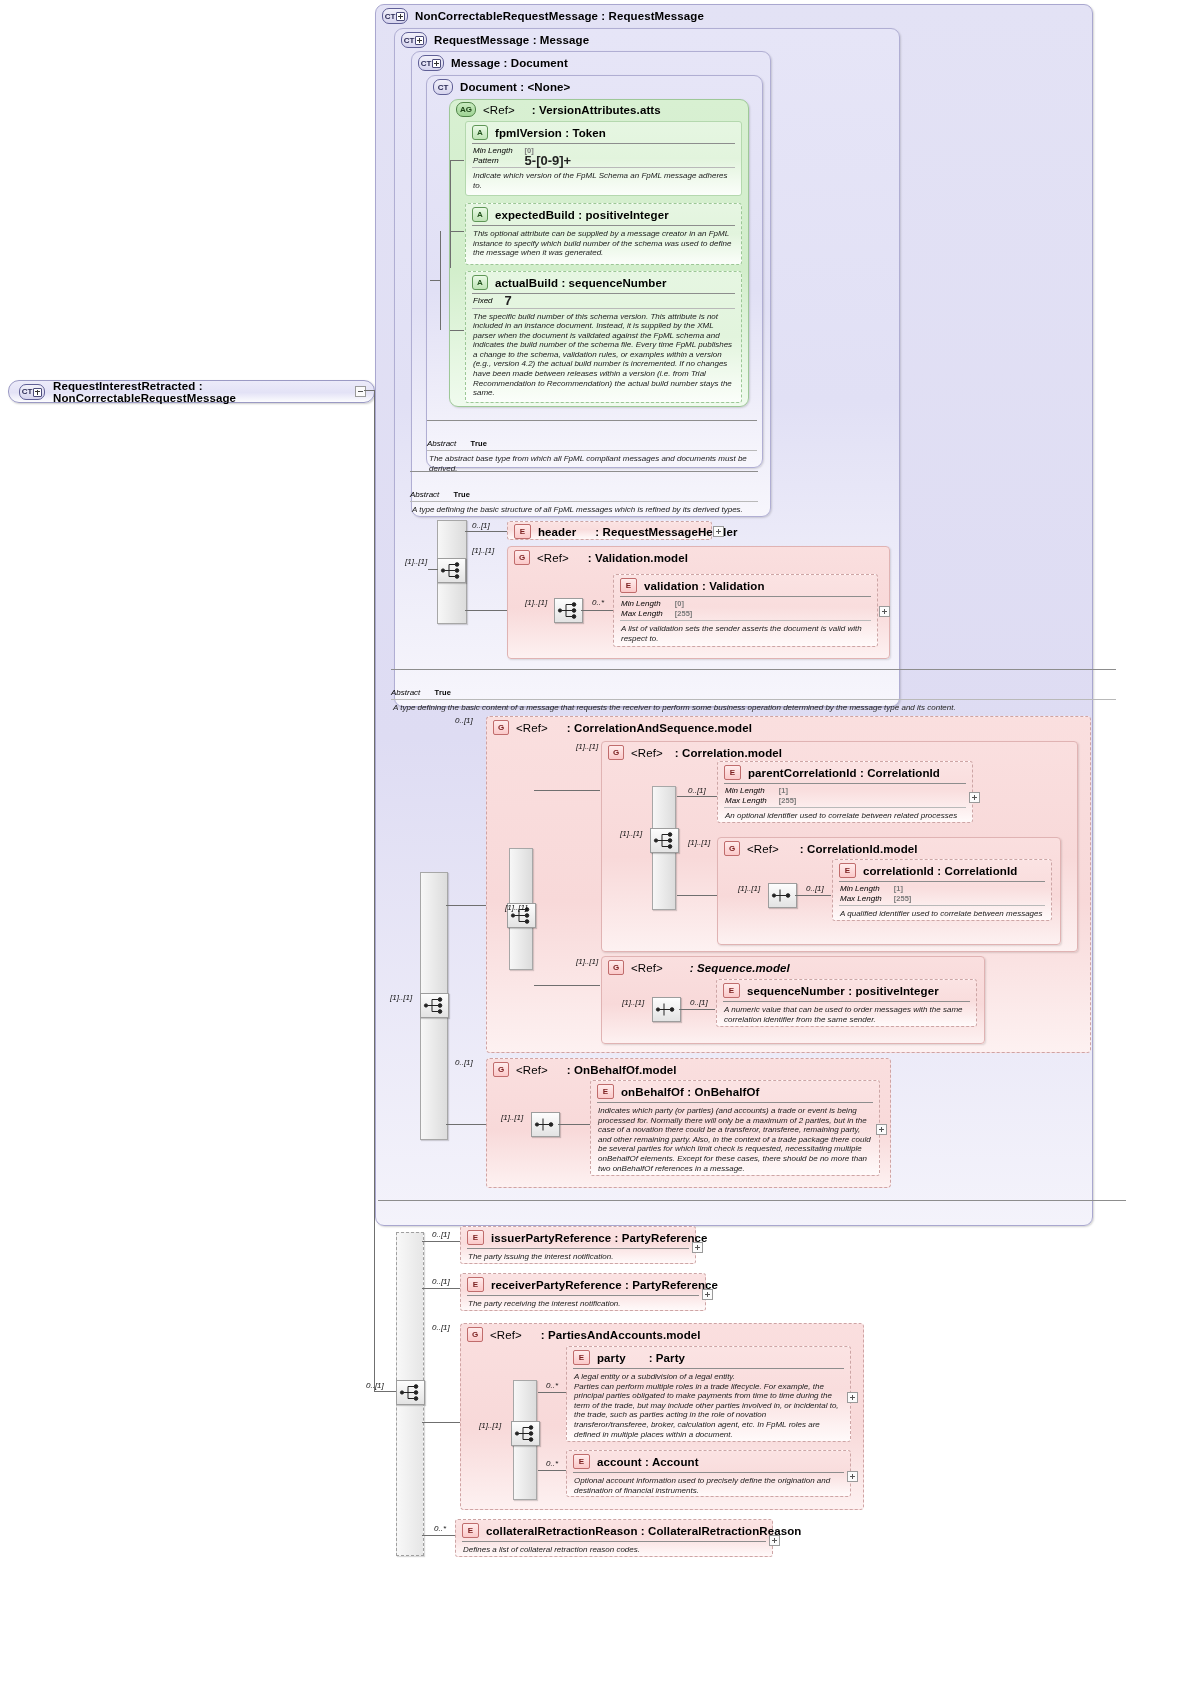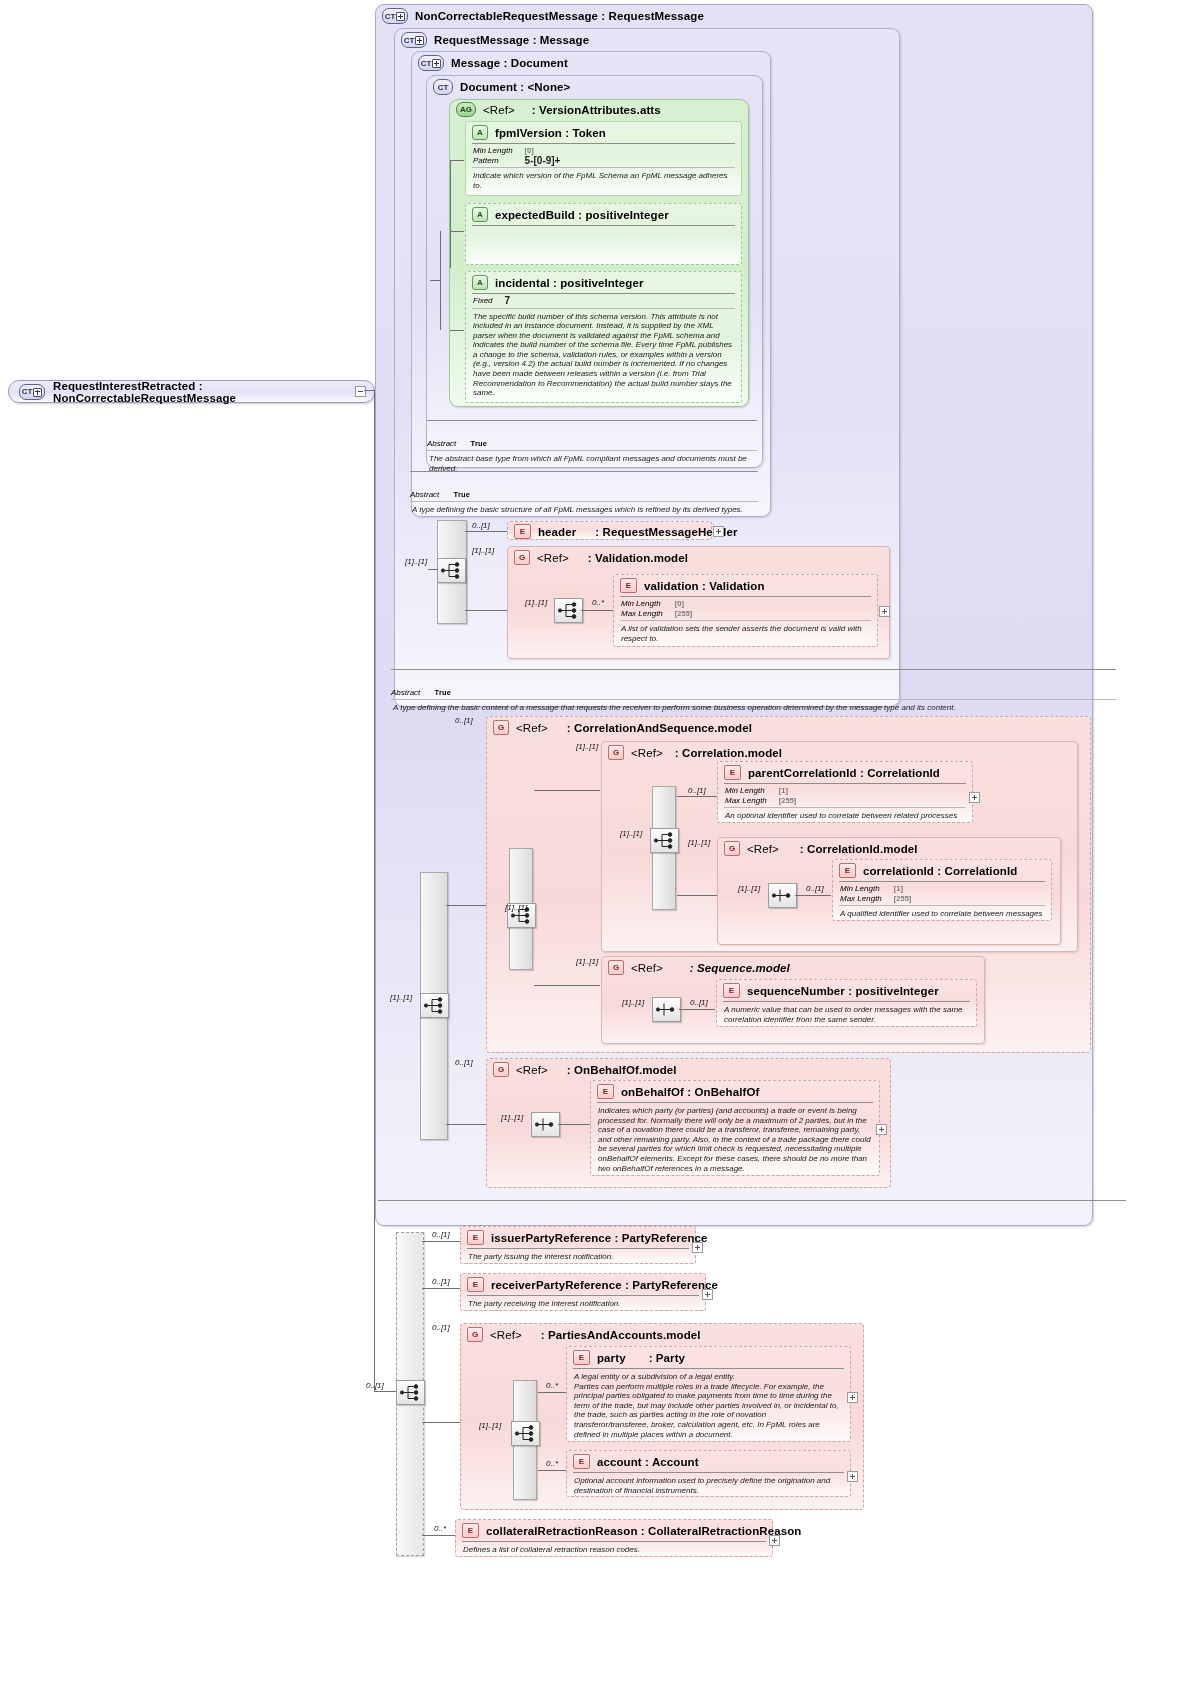--- a/index.html
+++ b/index.html
@@ -64,21 +64,21 @@
   .expand:before{content:"";position:absolute;left:1.5px;top:3.5px;width:5px;height:1px;background:#555;}
   .expand:after{content:"";position:absolute;left:3.5px;top:1.5px;width:1px;height:5px;background:#555;}
   .collapse{position:absolute;width:9px;height:9px;border:1px solid #9a9a9a;background:#fbfbfb;}
   .collapse:before{content:"";position:absolute;left:1.5px;top:3.5px;width:5px;height:1px;background:#555;}
 
   
   .facets{font-size:8px;font-style:italic;padding:0 7px;line-height:9.5px;}
   .facets table{border-collapse:collapse;font-size:8px;}
   .facets td{padding:0 0 0 0;vertical-align:top;font-style:italic;}
   .facets td.v{font-style:normal;padding-left:12px;color:#7a7a7a;font-weight:bold;font-size:7.5px;}
-  .facets td.vd{font-style:normal;padding-left:12px;color:#222;font-weight:bold;font-size:10px;}
+  .facets td.vd{font-style:normal;padding-left:12px;color:#222;font-weight:bold;font-size:13px;}
   .doc{font-size:8px;font-style:italic;line-height:9.6px;padding:1px 7px 2px 7px;color:#1a1a1a;}
   .absrow{font-size:8px;font-style:italic;padding:0 7px;margin-top:18px;}
   .absrow b{font-style:normal;font-size:7.5px;letter-spacing:.2px;}
 
   
   .occ{position:absolute;font-size:8px;font-style:italic;color:#111;white-space:nowrap;}
 
   
   .seqico{position:absolute;width:27px;height:23px;
      background:linear-gradient(180deg,#fdfdfd,#e3e3e3);border:1px solid #9d9d9d;
@@ -175,26 +175,27 @@
     <div class="sep light" style="margin-top:2px;"></div>
     <div class="doc">Indicate which version of the FpML Schema an FpML message adheres to.</div>
   </div>
 
   <div class="box attr dashed" style="left:465px;top:203px;width:277px;height:62px;">
     <div class="hdr" style="padding-top:3px;">
       <span class="ico ico-a">A</span>
       <span class="title">expectedBuild : positiveInteger</span>
     </div>
     <div class="sep"></div>
+    <div class="doc">This optional attribute can be supplied by a message creator in an FpML instance to specify which build number of the schema was used to define the message when it was generated.</div>
   </div>
 
   <div class="box attr dashed" style="left:465px;top:271px;width:277px;height:132px;">
     <div class="hdr" style="padding-top:3px;">
       <span class="ico ico-a">A</span>
-      <span class="title">incidental : positiveInteger</span>
+      <span class="title">actualBuild : sequenceNumber</span>
     </div>
     <div class="sep"></div>
     <div class="facets">
       <table>
         <tbody>
             <tr>
               <td>Fixed</td>
             <td class="vd">7</td>
             </tr>
       </tbody>

